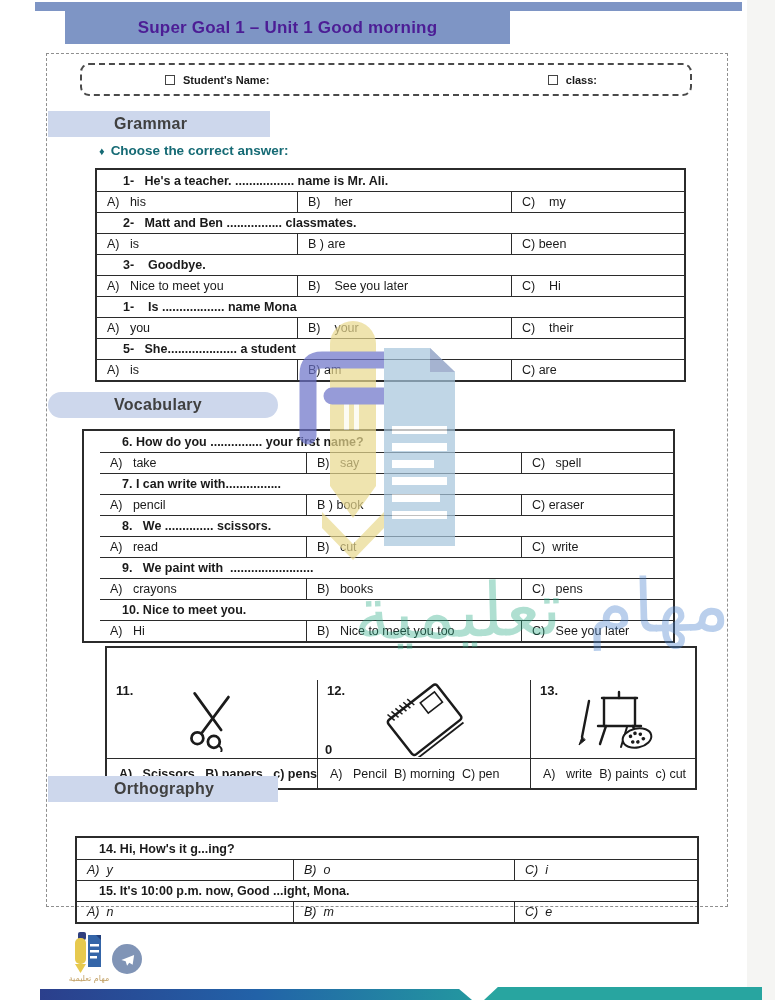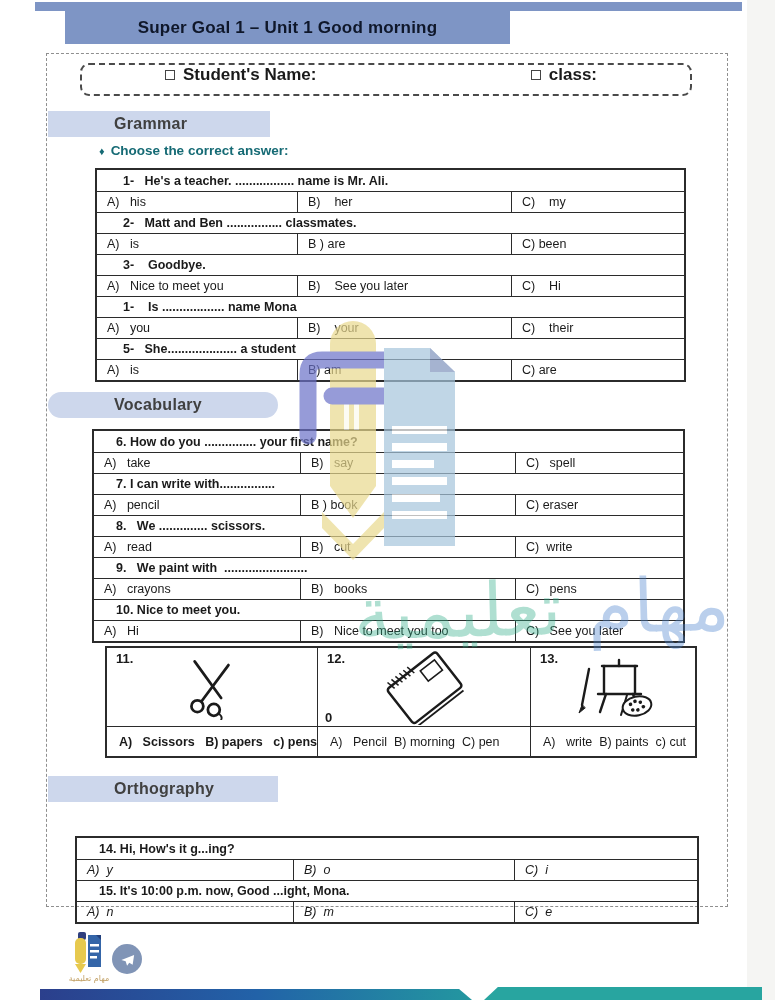--- a/index.html
+++ b/index.html
@@ -5,28 +5,28 @@
   * { margin:0; padding:0; box-sizing:border-box; }
   html,body { background:#ffffff; }
   body { font-family:"Liberation Sans", sans-serif; color:#1a1a1a; }
   .page { position:relative; width:775px; height:1000px; background:#fff; overflow:hidden; }
   [data-bind] { white-space:pre-wrap; }
 
   
   .top-strip { position:absolute; left:35px; top:2px; width:707px; height:9px; background:#7e95c5; }
   .right-band { position:absolute; left:747px; top:0; width:28px; height:1000px; background:#f5f5f3; }
   .title-bar { position:absolute; left:65px; top:11px; width:445px; height:33px; background:#7e95c5;
-               color:#0f172a; font-weight:bold; font-size:17px; line-height:33px; text-align:center; letter-spacing:.2px; }
+               color:#4c1d95; font-weight:bold; font-size:17px; line-height:33px; text-align:center; letter-spacing:.2px; }
 
   .outer-border { position:absolute; left:46px; top:53px; width:682px; height:854px; border:1.5px dashed #8f8f8f; }
 
   
   .name-box { position:absolute; left:80px; top:63px; width:612px; height:33px;
-              border:2px dashed #4a4a4a; border-radius:9px; display:flex; align-items:flex-start;
-              font-weight:bold; font-size:17px; background:#fff; }
+              border:2px dashed #4a4a4a; border-radius:9px; display:flex; align-items:center;
+              font-weight:bold; font-size:11px; background:#fff; }
   .nb-group { display:flex; align-items:center; gap:8px; }
   .nb-student { margin-left:83px; }
   .nb-class { margin-left:auto; margin-right:93px; }
   .cb { width:10px; height:10px; border:1.5px solid #444; display:inline-block; background:#fff; }
 
   
   .band { position:absolute; left:48px; height:26px; background:#cdd7ec; color:#404040;
           font-weight:bold; font-size:16px; line-height:26px; padding-left:66px; letter-spacing:.3px; }
   .band-grammar { top:111px; width:222px; }
   .band-vocab { top:392px; width:230px;border-radius:13px; }
@@ -41,29 +41,29 @@
   .t-row { height:21px; display:flex; align-items:center; }
   .t-row + .t-row { border-top:1px solid #2b2b2b; }
   .q-row { font-weight:bold; padding-left:26px; }
   .q-row.indent { padding-left:22px; }
   .a-row { display:grid; }
   .a-row .cell { height:100%; display:flex; align-items:center; padding-left:10px; }
   .a-row .cell + .cell { border-left:1px solid #2b2b2b; }
 
   .grammar-table { left:95px; top:168px; width:591px; }
   .grammar-table .a-row { grid-template-columns:200px 214px 1fr; }
-  .vocab-table { left:92px; top:429px; width:593px; }
+  .vocab-table { left:82px; top:429px; width:593px;padding-left:16px; }
   .vocab-table .a-row { grid-template-columns:206px 215px 1fr; }
   .ortho-table { left:75px; top:812px; width:624px;margin-top:24px; }
   .ortho-table .a-row { grid-template-columns:216px 221px 1fr;font-style:italic; }
 
   
   .pic-table { position:absolute; left:105px; top:646px; width:592px; border:2px solid #2b2b2b; font-size:12.5px; }
   .pic-row { display:grid; grid-template-columns:210px 213px 1fr; }
-  .pic-cell { position:relative; height:78px; display:flex; align-items:center; justify-content:center; }
+  .pic-cell { position:relative; height:78px; display:flex; align-items:center; justify-content:center;margin-top:32px; }
   .pic-cell + .pic-cell, .pic-ans .cell + .cell { border-left:1px solid #2b2b2b; }
   .pic-num { position:absolute; left:9px; top:3px; font-weight:bold; font-size:13px; }
   .pic-extra { position:absolute; left:7px; bottom:1px; font-weight:bold; font-size:13px; }
   .pic-ans { display:grid; grid-template-columns:210px 213px 1fr; border-top:1px solid #2b2b2b; }
   .pic-ans .cell { height:29px; display:flex; align-items:center; padding-left:12px; }
   .pic-ans .cell.bold { font-weight:bold; }
 
   
   .wm-logo { position:absolute; left:292px; top:308px; width:175px; height:255px; opacity:.7; pointer-events:none; z-index:6; }
   .wm-text { position:absolute; left:165px; top:568px; width:565px; height:110px; direction:rtl;

